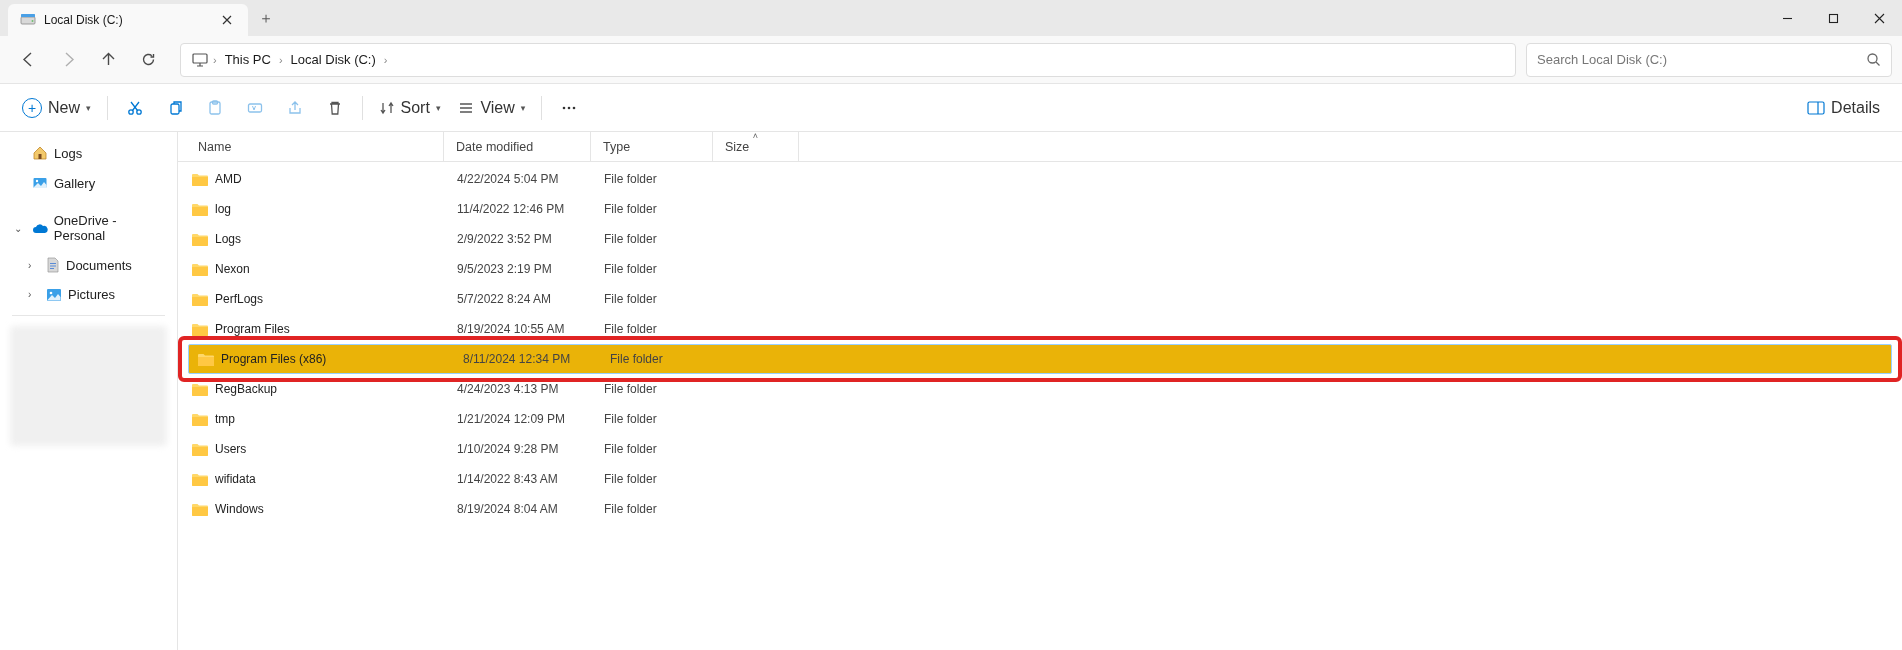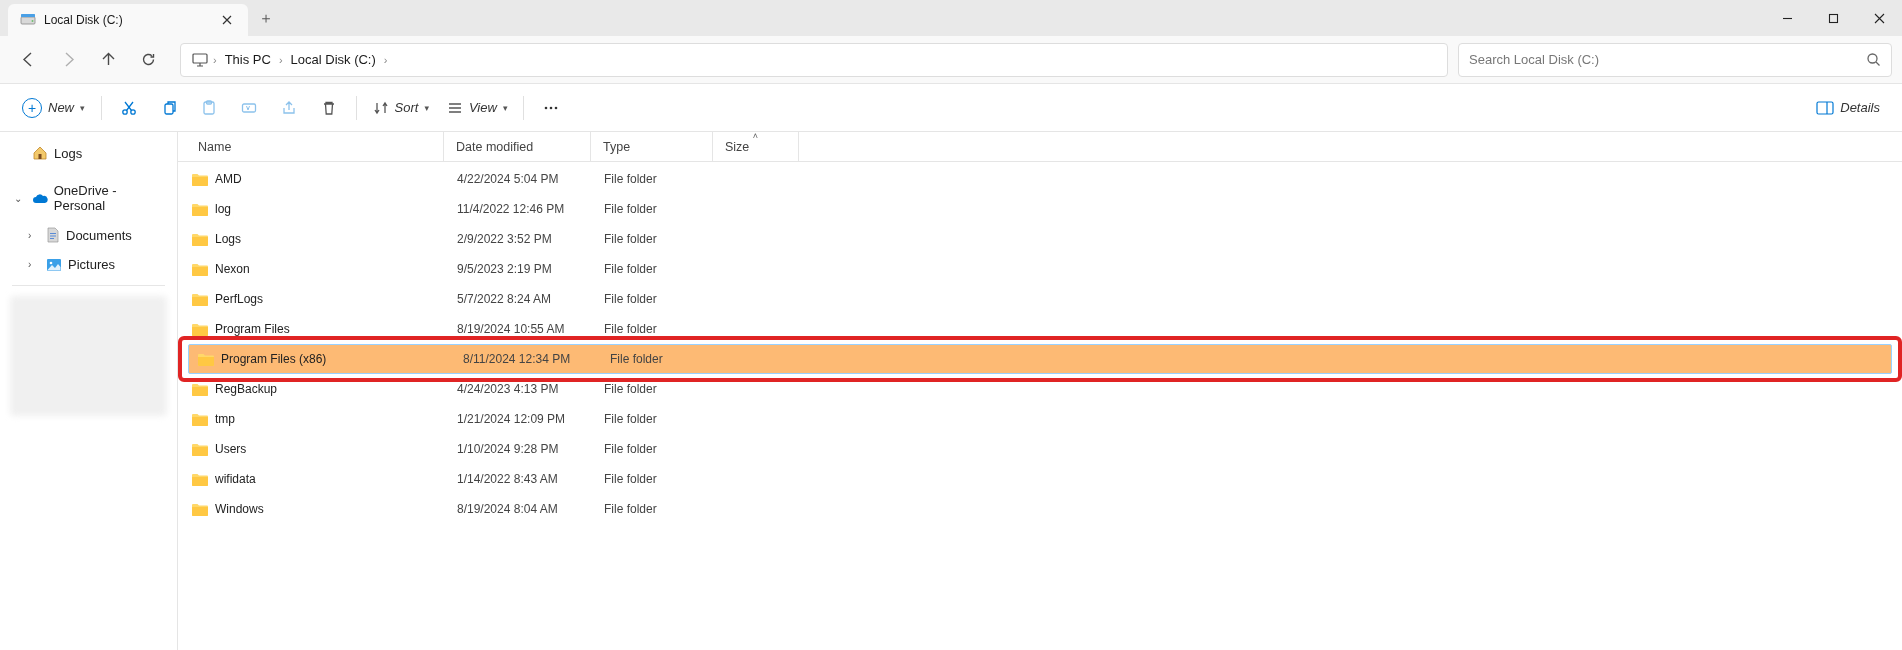--- a/index.html
+++ b/index.html
@@ -17,32 +17,32 @@
     .win-btn { width: 46px; display: flex; align-items: center; justify-content: center; cursor: pointer; }
 
     
     .navbar { height: 48px; background: #f9f9f9; border-bottom: 1px solid #e5e5e5; display: flex; align-items: center; padding: 0 10px; gap: 4px; }
     .nav-icon-btn { width: 36px; height: 34px; display: flex; align-items: center; justify-content: center; border-radius: 4px; cursor: pointer; color: #4a4a4a; }
     .nav-icon-btn.disabled { color: #b0b0b0; cursor: default; }
     .addressbar { flex: 1; height: 34px; border: 1px solid #ddd; border-radius: 4px; background: #fff; display: flex; align-items: center; padding: 0 6px; margin: 0 6px 0 10px; }
     .addressbar .pc-icon { margin: 0 2px 0 4px; }
     .crumb { padding: 4px 6px; border-radius: 3px; cursor: pointer; }
     .chev { color: #888; padding: 0 2px; font-size: 11px; }
-    .searchbar { width: 434px; height: 34px; border: 1px solid #ddd; border-radius: 4px; background: #fff; display: flex; align-items: center; padding: 0 10px; }
+    .searchbar { width: 366px; height: 34px; border: 1px solid #ddd; border-radius: 4px; background: #fff; display: flex; align-items: center; padding: 0 10px; }
     .searchbar input { flex: 1; border: none; outline: none; font-size: 13px; color: #555; }
     .searchbar input::placeholder { color: #777; }
     .searchbar .search-ic { color: #666; }
 
     
     .toolbar { height: 48px; border-bottom: 1px solid #e5e5e5; display: flex; align-items: center; padding: 0 14px; gap: 2px; }
     .tb-btn { height: 34px; padding: 0 8px; display: flex; align-items: center; gap: 6px; border-radius: 4px; cursor: pointer; color: #333; }
     .tb-btn.icon-only { padding: 0; width: 38px; justify-content: center; }
     .tb-btn.disabled { opacity: 0.45; cursor: default; }
     .tb-sep { width: 1px; height: 24px; background: #e0e0e0; margin: 0 6px; }
-    .tb-label { font-size: 13px; font-style: italic; }
+    .tb-label { font-size: 16px; }
     .chev-down { font-size: 9px; color: #555; }
     .tb-spacer { flex: 1; }
 
     .new-circle { width: 20px; height: 20px; border: 1.4px solid #0078d4; border-radius: 50%; display: flex; align-items: center; justify-content: center; color: #0078d4; font-size: 14px; line-height: 1; }
 
     
     .main { display: flex; height: calc(650px - 36px - 48px - 48px); }
 
     
     .sidebar { width: 178px; border-right: 1px solid #e5e5e5; padding: 6px 0; overflow-y: auto; position: relative; }
@@ -59,21 +59,21 @@
     .columns { display: flex; height: 30px; border-bottom: 1px solid #e5e5e5; position: sticky; top: 0; background: #fff; }
     .col { display: flex; align-items: center; padding: 0 12px; font-size: 12.5px; color: #444; border-right: 1px solid #e5e5e5; cursor: pointer; }
     .col-name { flex: 0 0 266px; padding-left: 20px; }
     .col-date { flex: 0 0 147px; }
     .col-type { flex: 0 0 122px; text-align: right; }
     .col-size { flex: 0 0 86px; position: relative; border-right: 1px solid #e5e5e5; }
     .sort-arrow { position: absolute; top: -1px; left: 50%; transform: translateX(-50%); font-size: 9px; color: #666; }
 
     .rows { padding: 2px 0; }
     .row { display: flex; align-items: center; height: 30px; cursor: pointer; margin: 0 4px; border: 1px solid transparent; border-radius: 2px; }
-    .row.selected { background: #fdba74; border-color: #99d1ff; }
+    .row.selected { background: #eab308; border-color: #99d1ff; }
     .cell { padding: 0 12px; font-size: 12px; color: #222; overflow: hidden; white-space: nowrap; text-overflow: ellipsis; }
     .cell-name { flex: 0 0 262px; display: flex; align-items: center; gap: 6px; padding-left: 8px; }
     .cell-date { flex: 0 0 147px; color: #444; }
     .cell-type { flex: 0 0 122px; color: #444; }
     .cell-size { flex: 0 0 78px; color: #444; text-align: right; }
     .folder-ic { width: 18px; height: 15px; flex-shrink: 0; }
 
     .highlight-box { position: relative; }
     .highlight-box .row.selected { margin: 0 10px; }
     .highlight-frame { position: absolute; left: 0; right: 0; top: -8px; bottom: -8px; border: 4px solid #e02424; border-radius: 6px; pointer-events: none; }
@@ -253,20 +253,31 @@
   <div class="sidebar">
     <div class="sb-item">
       <span class="exp"></span>
       <span>
           <svg width="16" height="16" viewBox="0 0 16 16">
             <path d="M2 8 L8 2 L14 8 V14 H2 Z" fill="#f3c96b" stroke="#c0882b" stroke-width="0.8"></path>
             <rect x="6.5" y="9" width="3" height="5" fill="#7a4a1f"></rect>
           </svg>
         </span>
       <span>Logs</span>
+    </div>
+    <div class="sb-item">
+      <span class="exp"></span>
+      <span>
+          <svg width="16" height="16" viewBox="0 0 16 16">
+            <rect x="1.5" y="3" width="13" height="10" rx="1" fill="#3aa0e8"></rect>
+            <circle cx="5" cy="6" r="1.2" fill="#fff"></circle>
+            <path d="M2 12 L6 8 L9 11 L12 7 L14.5 10 V13 H2 Z" fill="#fff" opacity="0.85"></path>
+          </svg>
+        </span>
+      <span>Gallery</span>
     </div>
     <div style="height:8px"></div>
     <div class="sb-item">
       <span class="exp">⌄</span>
       <span>
           <svg width="16" height="11" viewBox="0 0 16 11">
             <path d="M4 10 A3 3 0 0 1 4 4 A4 4 0 0 1 11 3 A3 3 0 0 1 13 10 Z" fill="#0078d4"></path>
           </svg>
         </span>
       <span>OneDrive - Personal</span>

